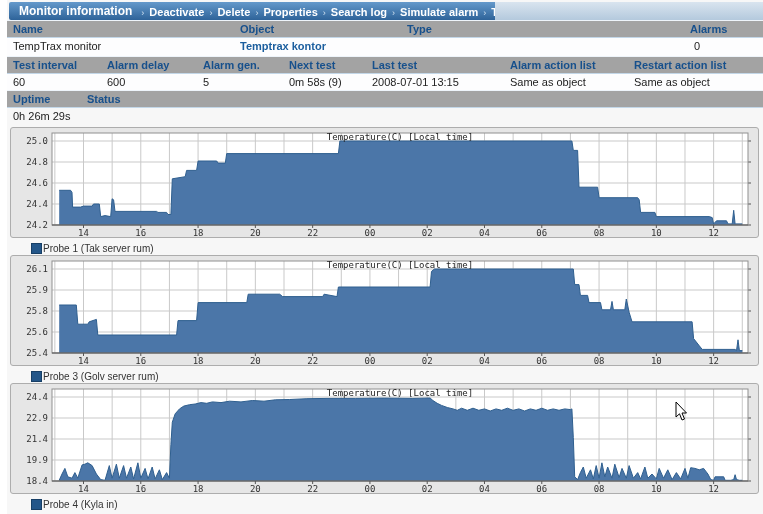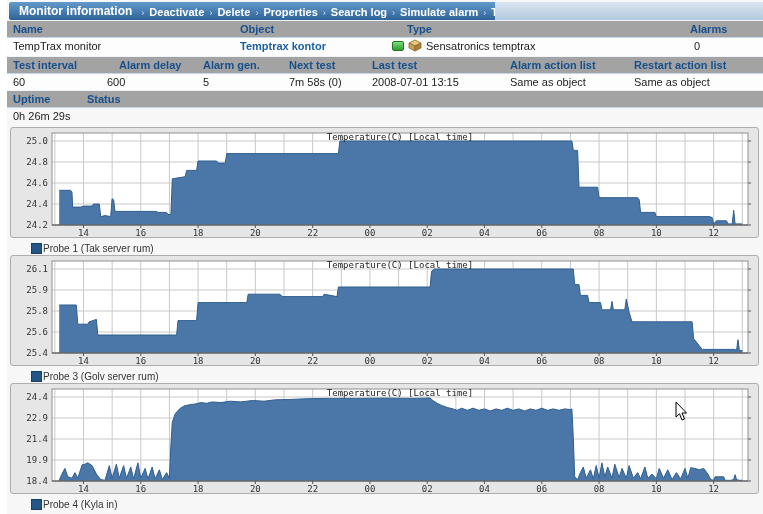--- a/index.html
+++ b/index.html
@@ -49,45 +49,36 @@
   <div class="info">
     <div class="irow ihead" id="r1h">
         <span class="cell hcell" style="left: 6px;">Name</span>
         <span class="cell hcell" style="left: 233px;">Object</span>
         <span class="cell hcell" style="left: 400px;">Type</span>
         <span class="cell hcell" style="left: 683px;">Alarms</span>
       </div>
     <div class="irow ival" id="r1v">
       <span class="cell" style="left:6px">TempTrax monitor</span>
       <span class="cell link" style="left:233px">Temptrax kontor</span>
-      <span class="cell typewrap" style="left:385px;top:1px">
-        <span class="led"></span>
-        <svg width="14" height="13" viewBox="0 0 14 13">
-          <polygon points="7,1 13,4 7,7 1,4" fill="#e8c87a" stroke="#8a6a2f" stroke-width="0.8"></polygon>
-          <polygon points="1,4 7,7 7,12 1,9" fill="#c9a04f" stroke="#8a6a2f" stroke-width="0.8"></polygon>
-          <polygon points="13,4 7,7 7,12 13,9" fill="#a97f3a" stroke="#8a6a2f" stroke-width="0.8"></polygon>
-        </svg>
-        <span>Sensatronics temptrax</span>
-      </span>
       <span class="cell" style="left:687px">0</span>
     </div>
     <div class="irow ihead" id="r2h">
         <span class="cell hcell" style="left: 6px;">Test interval</span>
-        <span class="cell hcell" style="left: 112px;">Alarm delay</span>
+        <span class="cell hcell" style="left: 100px;">Alarm delay</span>
         <span class="cell hcell" style="left: 196px;">Alarm gen.</span>
         <span class="cell hcell" style="left: 282px;">Next test</span>
         <span class="cell hcell" style="left: 365px;">Last test</span>
         <span class="cell hcell" style="left: 503px;">Alarm action list</span>
         <span class="cell hcell" style="left: 627px;">Restart action list</span>
       </div>
     <div class="irow ival" id="r2v" style="height:16px">
         <span class="cell " style="left: 6px;">60</span>
         <span class="cell " style="left: 100px;">600</span>
         <span class="cell " style="left: 196px;">5</span>
-        <span class="cell " style="left: 282px;">7m 58s (0)</span>
+        <span class="cell " style="left: 282px;">0m 58s (9)</span>
         <span class="cell " style="left: 365px;">2008-07-01 13:15</span>
         <span class="cell " style="left: 503px;">Same as object</span>
         <span class="cell " style="left: 627px;">Same as object</span>
       </div>
     <div class="irow ihead" id="r3h">
         <span class="cell hcell" style="left: 6px;">Uptime</span>
         <span class="cell hcell" style="left: 80px;">Status</span>
       </div>
     <div class="irow ival" style="height:16px;background:#f7f7f7">
       <span class="cell" style="left:6px">0h 26m 29s</span>

